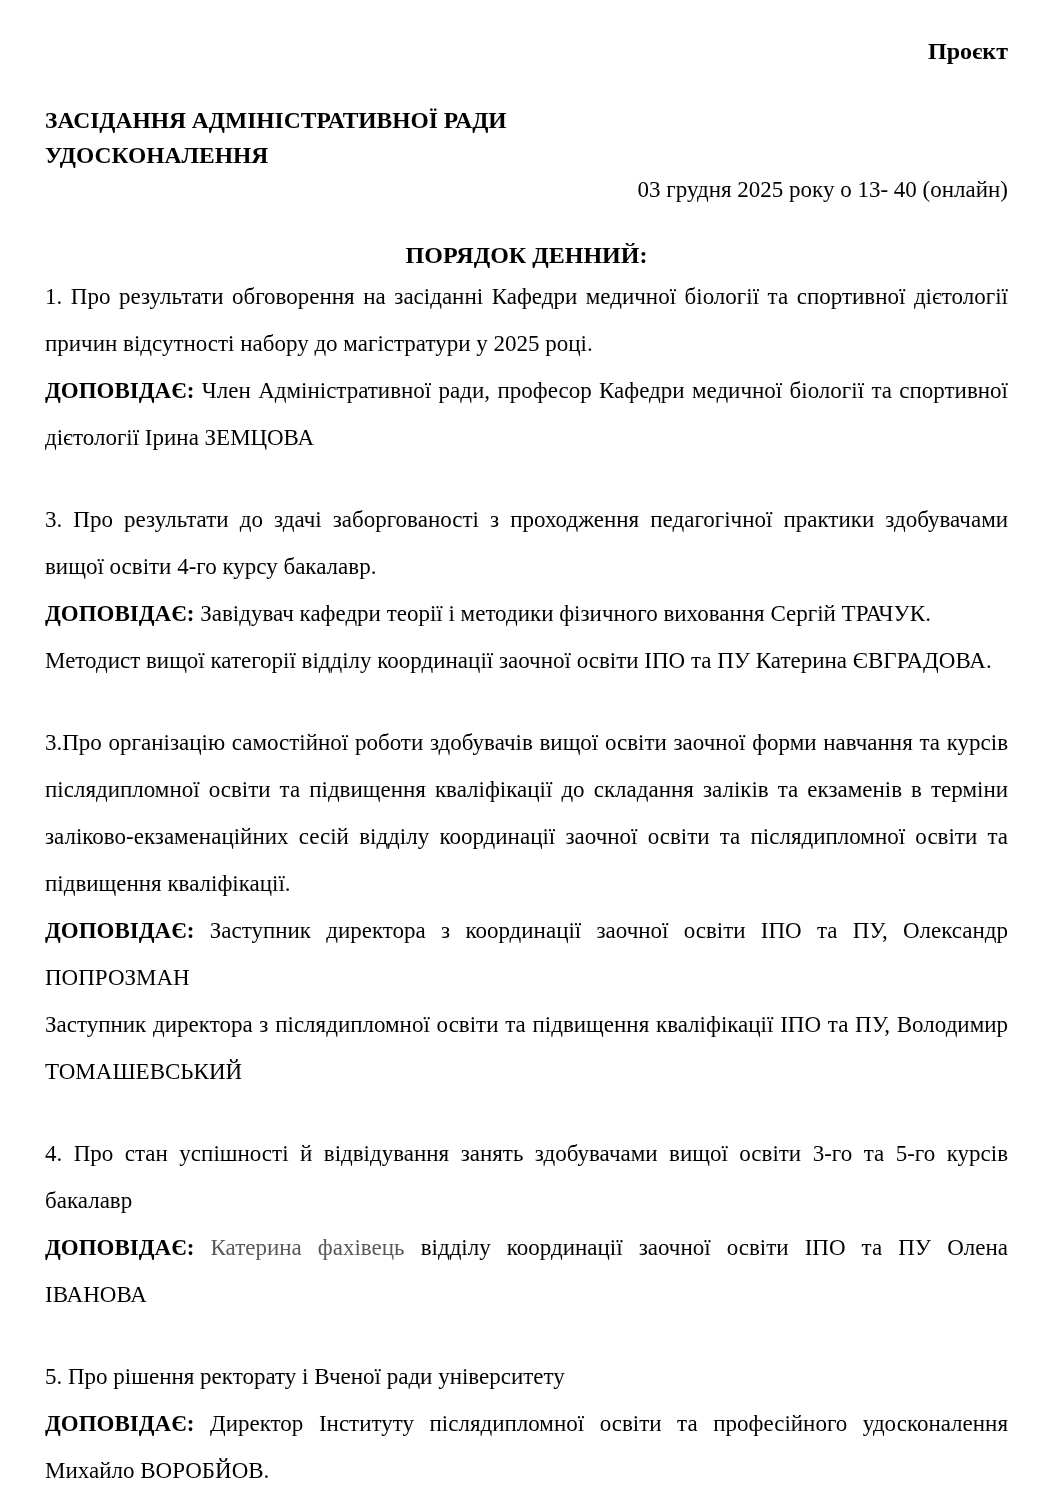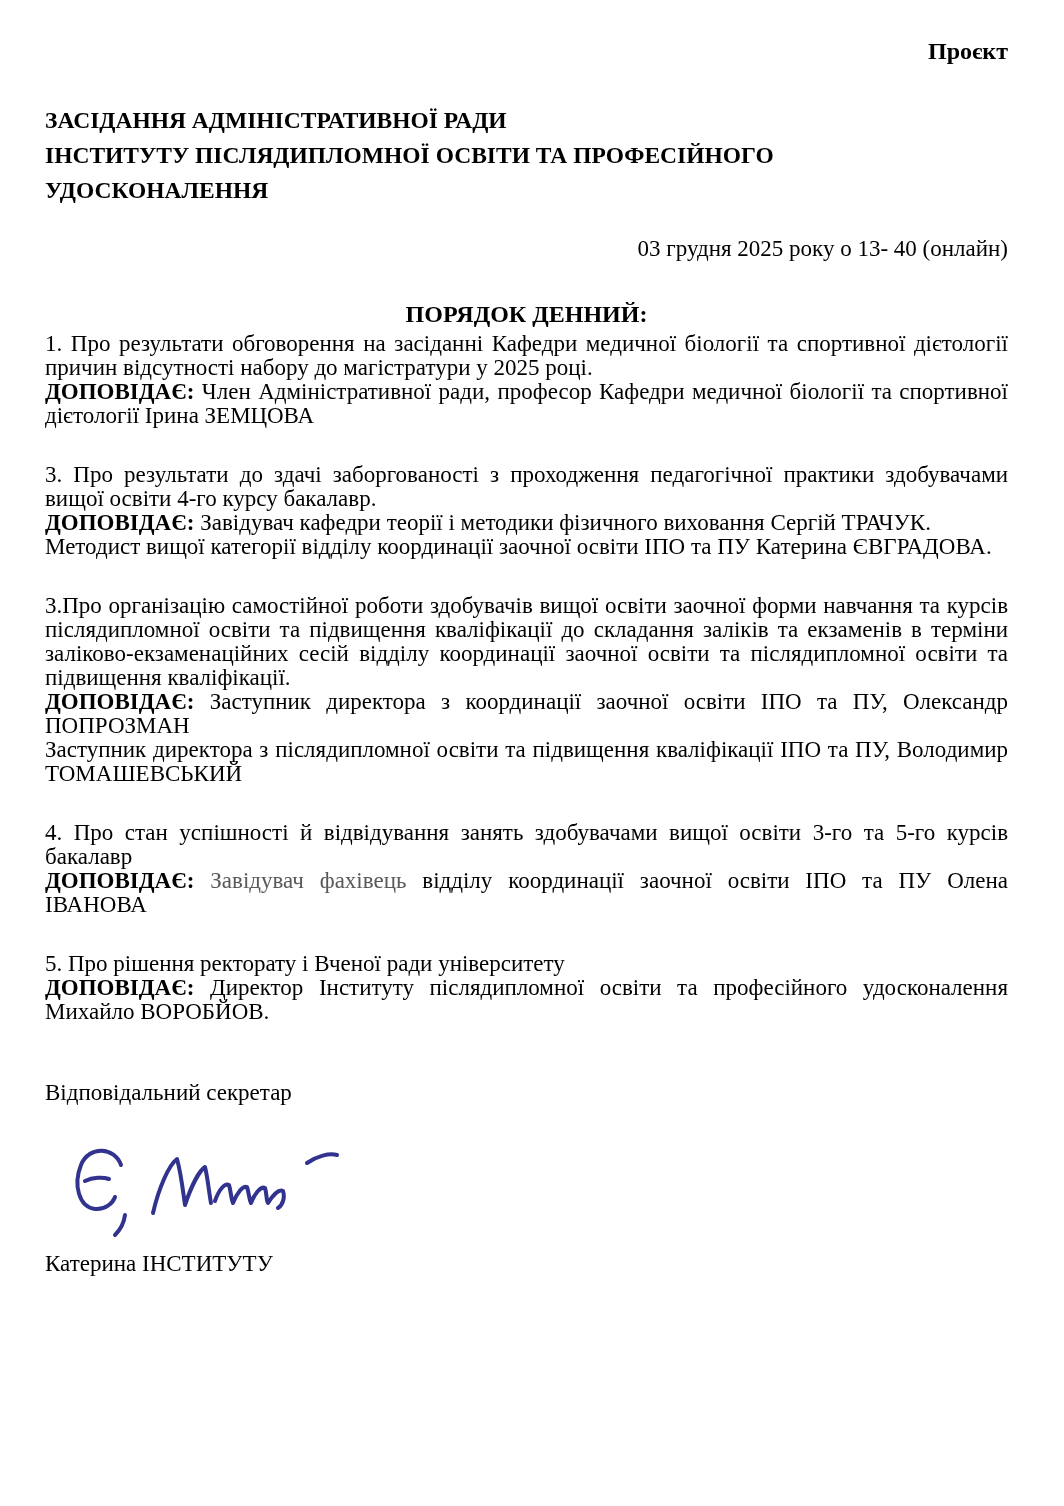--- a/index.html
+++ b/index.html
@@ -23,34 +23,33 @@
   }
   .title {
     font-weight: bold;
     font-size: 23.5px;
     line-height: 35px;
   }
   .datetime {
     text-align: right;
     font-size: 23px;
     line-height: 33px;
-    margin-top: 24px;
   }
   .agenda-heading {
     text-align: center;
     font-weight: bold;
     font-size: 24px;
     line-height: 35px;
     margin-top: 32px;
   }
   .agenda-item { margin-bottom: 35px; }
   .agenda-item:last-child { margin-bottom: 0; }
   .para {
     font-size: 23px;
-    line-height: 24px;
+    line-height: 47px;
     text-align: justify;
     text-align-last: left;
   }
   .bold { font-weight: bold; }
   .muted { color: var(--muted, #595959); }
   .footer {
     display: flex;
     justify-content: space-between;
     align-items: flex-start;
     margin-top: 52px;
@@ -80,21 +79,20 @@
 </style>
 </head>
 <body>
 
 <div class="page">
 
   <div class="stamp">Проєкт</div>
 
   <div class="title">
     <div>ЗАСІДАННЯ АДМІНІСТРАТИВНОЇ РАДИ</div>
-    <div>ІНСТИТУТУ ПІСЛЯДИПЛОМНОЇ ОСВІТИ ТА ПРОФЕСІЙНОГО</div>
     <div>УДОСКОНАЛЕННЯ</div>
   </div>
 
   <div class="datetime">03 грудня 2025 року о 13- 40 (онлайн)</div>
 
   <div class="agenda-heading">ПОРЯДОК ДЕННИЙ:</div>
 
   <div id="agenda-container">
       <div class="agenda-item">
         <p class="para"><span>1. Про результати обговорення на засіданні Кафедри медичної біології та спортивної дієтології причин відсутності набору до магістратури у 2025 році.</span></p>
@@ -105,21 +103,21 @@
         <p class="para"><span class="bold">ДОПОВІДАЄ:</span><span> Завідувач кафедри теорії і методики фізичного виховання Сергій ТРАЧУК.</span></p>
         <p class="para"><span>Методист вищої категорії відділу координації заочної освіти ІПО та ПУ Катерина ЄВГРАДОВА.</span></p>
       </div>
       <div class="agenda-item">
         <p class="para"><span>3.Про організацію самостійної роботи здобувачів вищої освіти заочної форми навчання та курсів післядипломної освіти та підвищення кваліфікації до складання заліків та екзаменів в терміни заліково-екзаменаційних сесій відділу координації заочної освіти та післядипломної освіти та підвищення кваліфікації.</span></p>
         <p class="para"><span class="bold">ДОПОВІДАЄ:</span><span> Заступник директора з координації заочної освіти ІПО та ПУ, Олександр ПОПРОЗМАН</span></p>
         <p class="para"><span>Заступник директора з післядипломної освіти та підвищення кваліфікації ІПО та ПУ, Володимир ТОМАШЕВСЬКИЙ</span></p>
       </div>
       <div class="agenda-item">
         <p class="para"><span>4. Про стан успішності й відвідування занять здобувачами вищої освіти 3-го та 5-го курсів бакалавр</span></p>
-        <p class="para"><span class="bold">ДОПОВІДАЄ:</span><span class="muted"> Завідувач фахівець</span><span> відділу координації заочної освіти ІПО та ПУ Олена ІВАНОВА</span></p>
+        <p class="para"><span class="bold">ДОПОВІДАЄ:</span><span class="muted"> Катерина фахівець</span><span> відділу координації заочної освіти ІПО та ПУ Олена ІВАНОВА</span></p>
       </div>
       <div class="agenda-item">
         <p class="para"><span>5. Про рішення ректорату і Вченої ради університету</span></p>
         <p class="para"><span class="bold">ДОПОВІДАЄ:</span><span> Директор Інституту післядипломної освіти та професійного удосконалення Михайло ВОРОБЙОВ.</span></p>
       </div>
     </div>
 
   <div class="footer">
     <div class="footer-text">Відповідальний секретар</div>
     <div class="signature-wrap">

